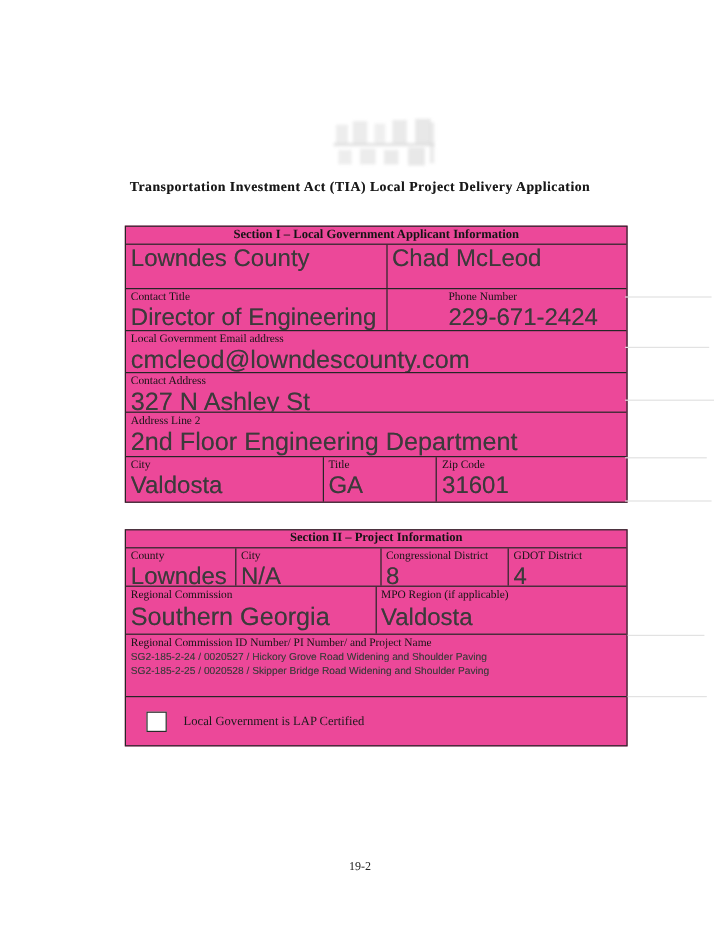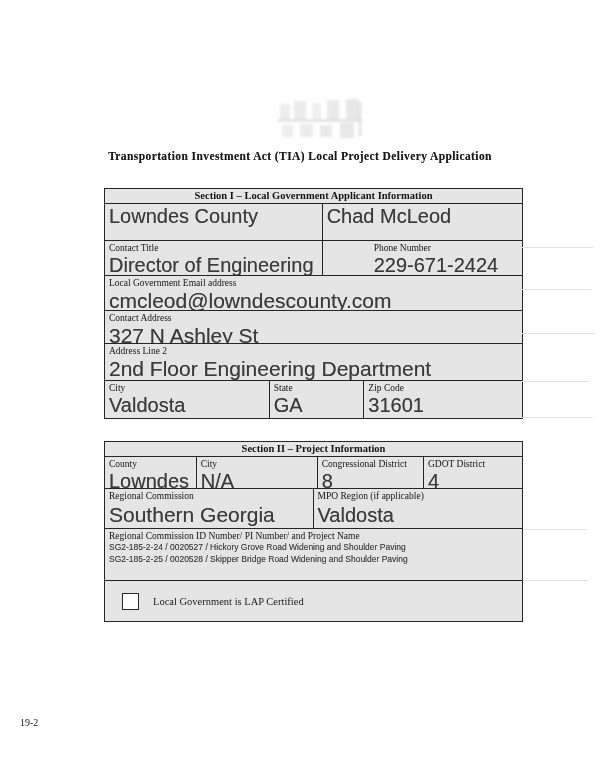--- a/index.html
+++ b/index.html
@@ -19,21 +19,21 @@
 
   .doc-title {
     position:absolute; top:150px; left:0; width:600px;
     text-align:center; font-weight:bold; font-size:11.5px;
     letter-spacing:.4px; color:#181818;
     text-shadow:0 0 .4px rgba(0,0,0,.45);
   }
 
   .tbl {
     position:absolute; left:104px; width:419px;
-    border:1.5px solid #262626; background:#e5e5e5;
+    border:1.5px solid #262626; background:#ec4899;
   }
   .sec-hdr {
     height:15px; line-height:14px; text-align:center;
     font-weight:bold; font-size:10.5px; color:#141414;
     border-bottom:1px solid #262626; white-space:nowrap;
   }
   .row { display:flex; border-bottom:1px solid #262626; }
   .row:last-child { border-bottom:none; }
   .cell {
     padding:1px 3px 0 4px; border-right:1px solid #262626;
@@ -52,21 +52,21 @@
     font-size:8.5px; line-height:11.5px; color:#3d3d3d;
     white-space:nowrap; text-shadow:0 0 .4px rgba(40,40,40,.45);
   }
   .chk-row { align-items:center; padding-left:17px; }
   .chk {
     width:17px; height:17px; border:1.5px solid #2a2a2a;
     background:#fff; flex:0 0 auto;
   }
   .chk-lbl { font-size:10.5px; color:#1a1a1a; margin-left:14px; white-space:nowrap; }
 
-  .page-num { position:absolute; top:717px; left:0; width:600px; font-size:10px; color:#222;padding-left:20px; }
+  .page-num { position:absolute; top:717px; left:0; width:600px; text-align:center; font-size:10px; color:#222; }
 
   .artifact { position:absolute; height:1px; background:#e2e2e2; }
 </style>
 </head>
 <body>
 
 <div class="page">
 
   <div class="logo">
     <div class="blk" style="left:2px;  top:6px;  width:10px; height:16px; opacity:.45;"></div>
@@ -127,21 +127,21 @@
         <span class="val val-lg">2nd Floor Engineering Department</span>
       </div>
     </div>
 
     <div class="row" style="height:37px;">
       <div class="cell" style="flex:0 0 39.5%;">
         <span class="lbl">City</span>
         <span class="val">Valdosta</span>
       </div>
       <div class="cell" style="flex:0 0 22.7%;">
-        <span class="lbl">State</span>
+        <span class="lbl">Title</span>
         <span class="val">GA</span>
       </div>
       <div class="cell" style="flex:1;">
         <span class="lbl">Zip Code</span>
         <span class="val">31601</span>
       </div>
     </div>
   </div>
 
   <div class="tbl" style="top:441px;">

